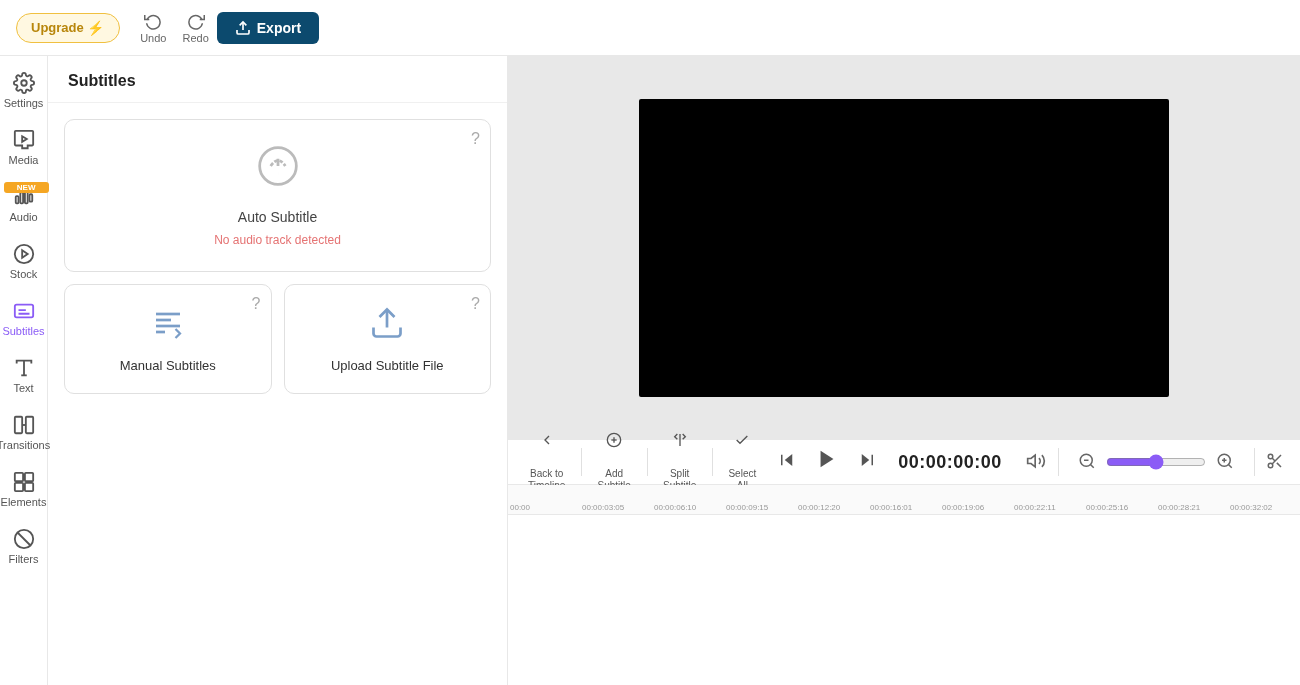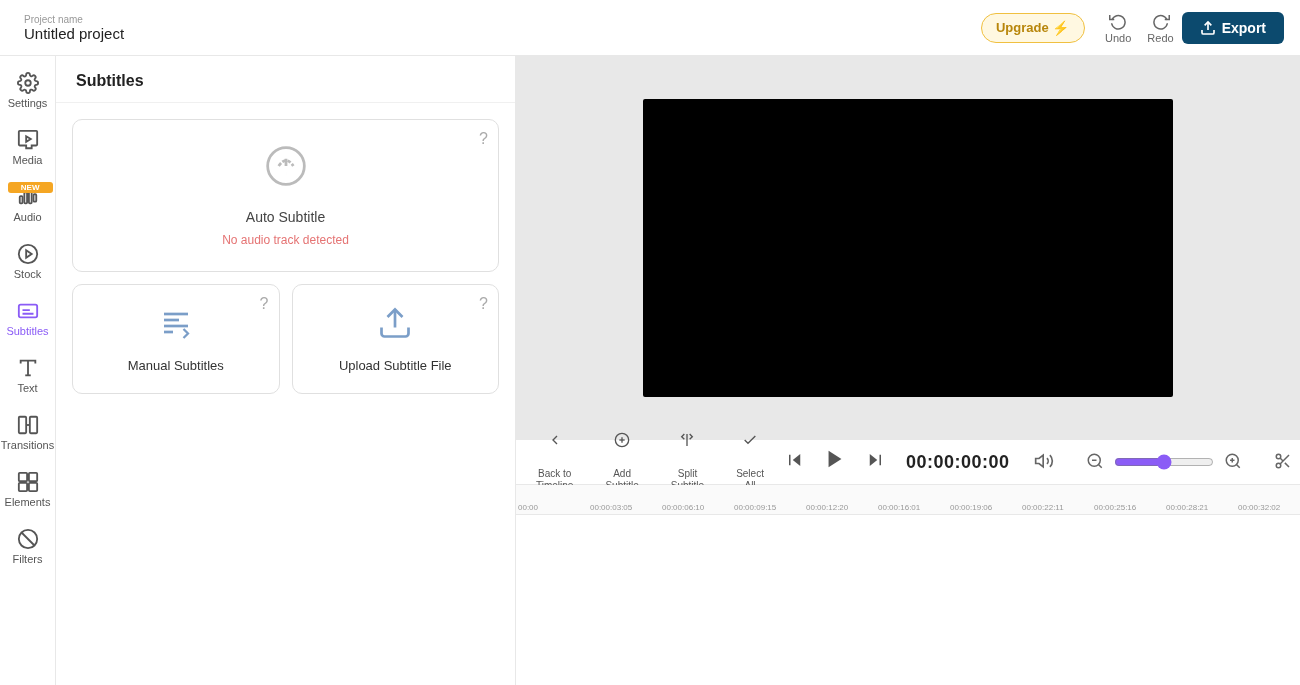--- a/index.html
+++ b/index.html
@@ -66,21 +66,21 @@
 
     
     .main-layout {
       display: flex;
       flex: 1;
       overflow: hidden;
     }
 
     
     .sidebar-icons {
-      width: 56px;
+      width: 48px;
       background: #fff;
       border-right: 1px solid #e8e8e8;
       display: flex;
       flex-direction: column;
       align-items: center;
       padding-top: 8px;
       gap: 4px;
       flex-shrink: 0;
     }
     .sidebar-icon-item {
@@ -312,26 +312,20 @@
       top: 0;
       width: 2px;
       height: 100%;
       background: #8b5cf6;
     }
   </style>
 </head>
 <body>
 
 <div class="topbar">
-  <div class="topbar-left">
-    <div class="topbar-project">
-      <span class="project-name-label">Project name</span>
-      <span class="project-name">Untitled project</span>
-    </div>
-  </div>
   <div class="topbar-right">
     <button class="upgrade-btn">
       <span>Upgrade</span>
       <span class="lightning">⚡</span>
     </button>
     <div class="undo-redo">
       <button class="undo-redo-btn">
         <svg viewBox="0 0 24 24" fill="none" stroke="currentColor" stroke-width="2">
           <polyline points="1 4 1 10 7 10"></polyline>
           <path d="M3.51 15a9 9 0 1 0 .49-4.5"></path>

